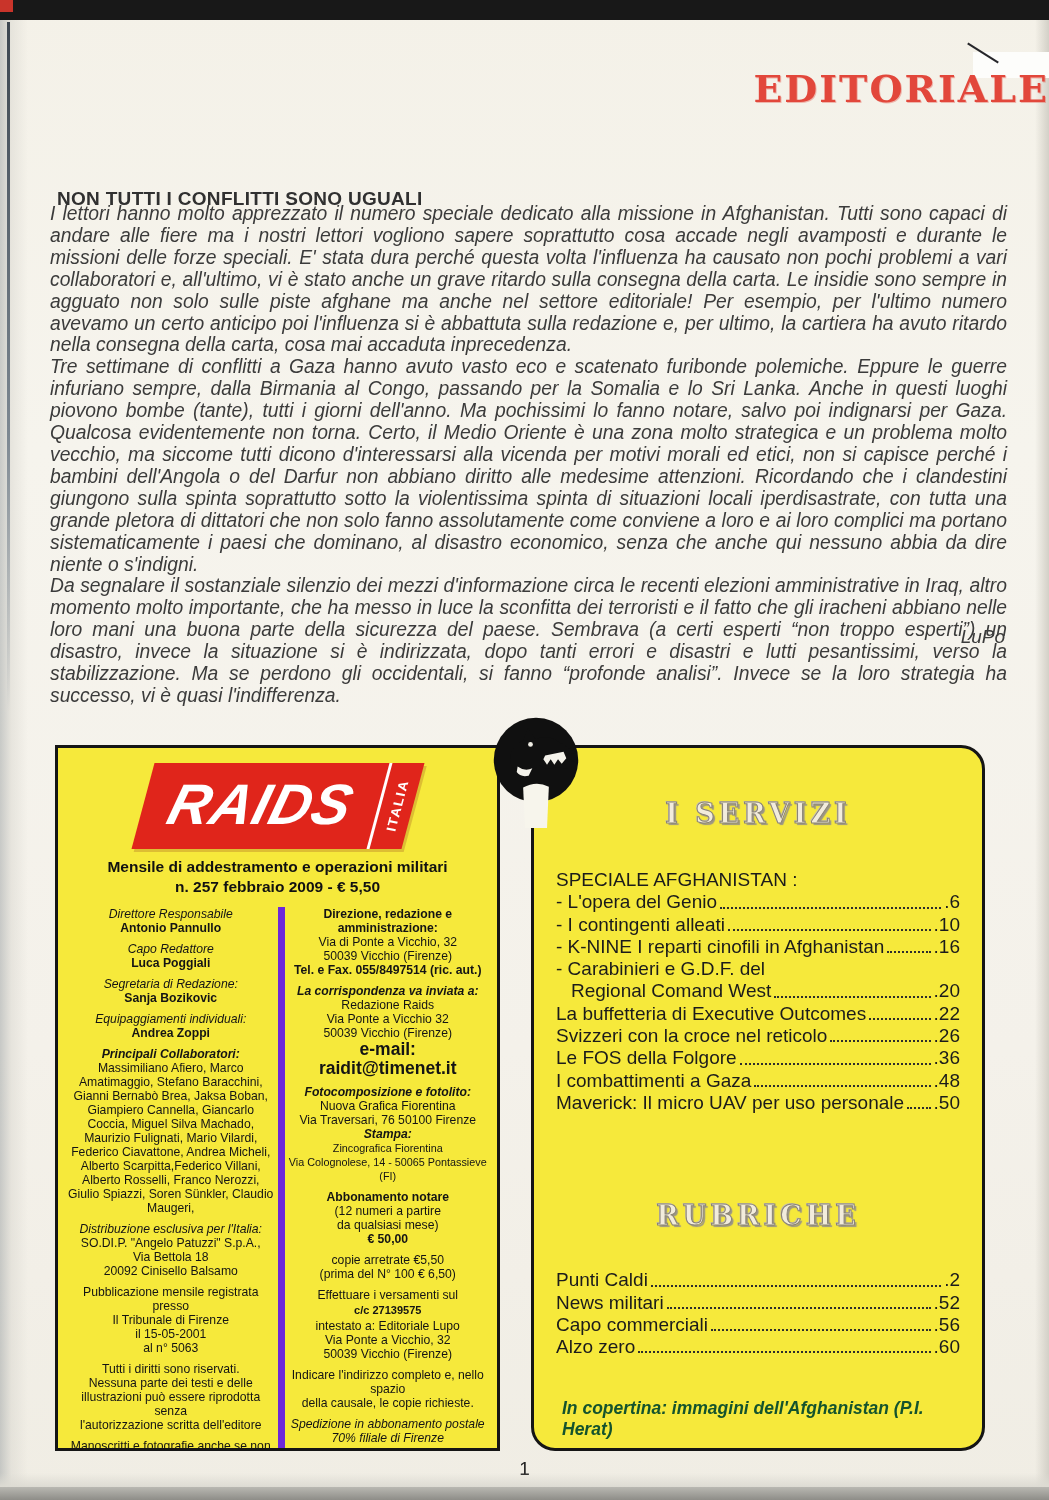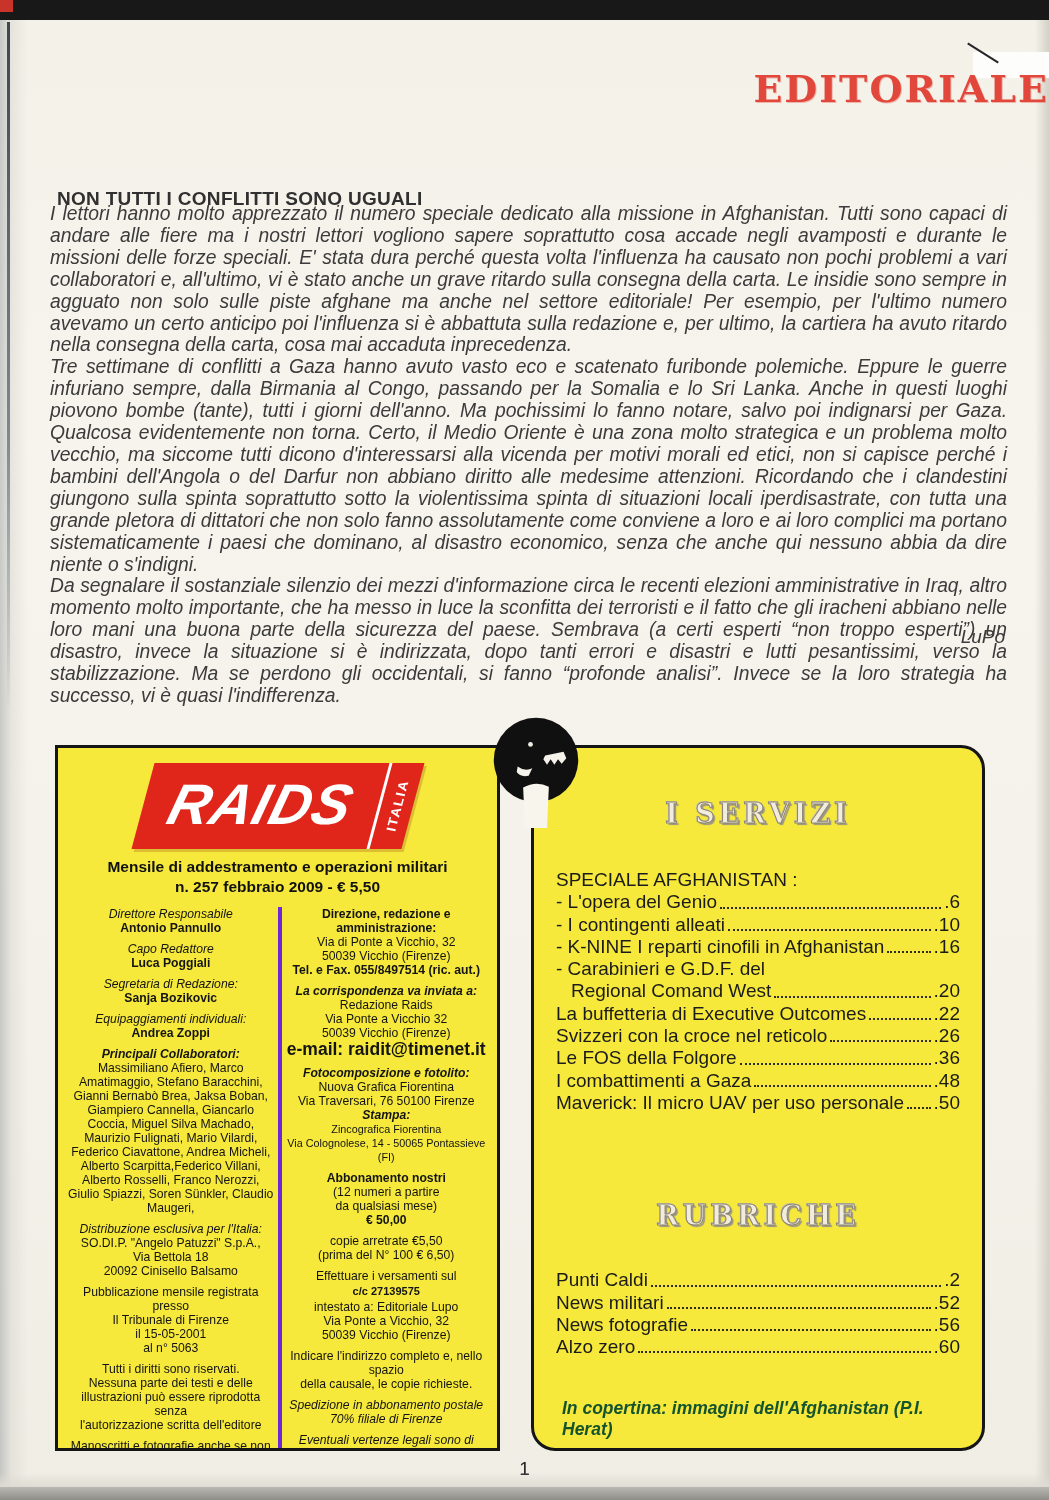--- a/index.html
+++ b/index.html
@@ -43,21 +43,21 @@
   .raids-text{flex:1;display:flex;align-items:center;justify-content:center;color:#ffffff;
               font-weight:bold;font-style:italic;font-size:57px;letter-spacing:1px;padding-bottom:4px;}
   .italia-strip{width:32px;border-left:3px solid #ffffff;display:flex;align-items:center;justify-content:center;}
   .italia-text{writing-mode:vertical-rl;transform:rotate(180deg);color:#ffffff;font-weight:bold;
                font-style:italic;font-size:13.5px;letter-spacing:1.5px;}
   .tagline{text-align:center;font-weight:bold;font-size:15.5px;margin-top:9px;color:#111;}
   .issue{text-align:center;font-weight:bold;font-size:15.5px;margin-top:2px;color:#111;}
   .mast-cols{display:flex;margin-top:11px;padding:0 6px;font-size:12.2px;line-height:14px;
              color:#141414;text-align:center;}
   .mast-col{width:50%;padding:0 4px;box-sizing:border-box;}
-  .mast-col2{border-left:4px solid #6d28d9;}
+  .mast-col2{border-left:7px solid #6d28d9;}
   .grp{margin-bottom:7px;}
   .it{font-style:italic}.b{font-weight:bold}.bi{font-weight:bold;font-style:italic}
   .pre{white-space:pre-line}.sm{font-size:10.8px}
   .email{font-size:17.5px;line-height:19px;}
   .cc{font-size:11px;line-height:17px;}
   
   .wolf{position:absolute;left:490px;top:716px;width:92px;height:112px;z-index:3;}
   
   .fancy-header{text-align:center;font-family:"DejaVu Serif",serif;font-weight:bold;font-size:27px;
                 letter-spacing:4px;color:#f2ecdc;-webkit-text-stroke:1px #8a8375;
@@ -178,21 +178,21 @@
         </div>
         <div class="grp">
           <div class="bi">Fotocomposizione e fotolito:</div>
           <div class="pre">Nuova Grafica Fiorentina
 Via Traversari, 76 50100 Firenze</div>
           <div class="bi">Stampa:</div>
           <div class="pre sm">Zincografica Fiorentina
 Via Colognolese, 14 - 50065 Pontassieve (FI)</div>
         </div>
         <div class="grp">
-          <div class="b">Abbonamento nostri</div>
+          <div class="b">Abbonamento notare</div>
           <div class="pre">(12 numeri a partire
 da qualsiasi mese)</div>
           <div class="b">€ 50,00</div>
         </div>
         <div class="grp">
           <div>copie arretrate  €5,50</div>
           <div>(prima del N° 100 € 6,50)</div>
         </div>
         <div class="grp">
           <div>Effettuare i versamenti sul</div>
@@ -279,21 +279,21 @@
         <span class="toc-label">Punti Caldi</span>
         <span class="leader"></span>
         <span class="toc-page">.2</span>
       </div>
       <div class="toc-row">
         <span class="toc-label">News militari</span>
         <span class="leader"></span>
         <span class="toc-page">.52</span>
       </div>
       <div class="toc-row">
-        <span class="toc-label">News fotografie</span>
+        <span class="toc-label">Capo commerciali</span>
         <span class="leader"></span>
         <span class="toc-page">.56</span>
       </div>
       <div class="toc-row">
         <span class="toc-label">Alzo zero</span>
         <span class="leader"></span>
         <span class="toc-page">.60</span>
       </div>
     </div>
 

